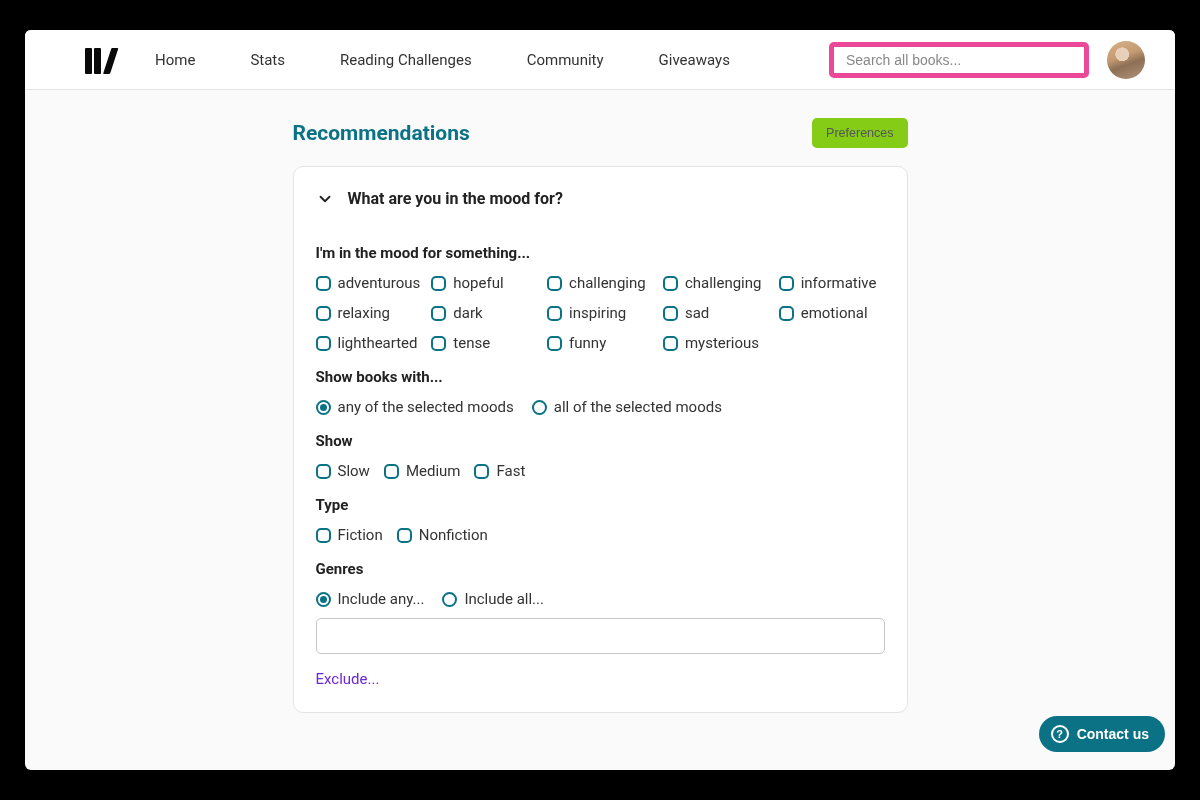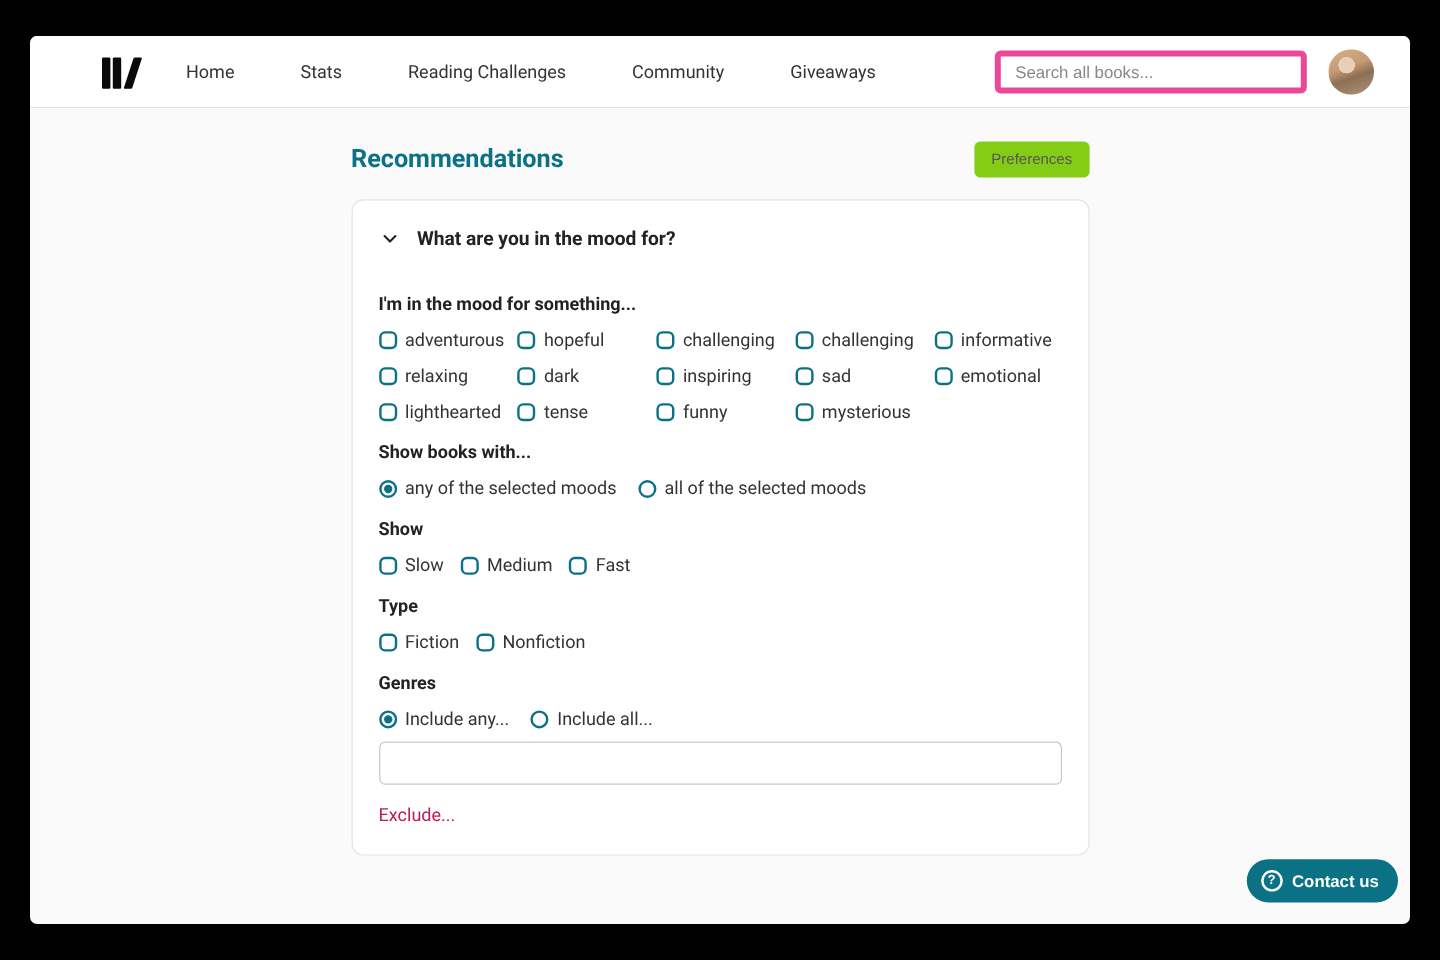--- a/index.html
+++ b/index.html
@@ -246,21 +246,21 @@
                 <span class="rdo sel"></span>
                 <span>Include any...</span>
               </label>
             <label class="opt">
                 <span class="rdo"></span>
                 <span>Include all...</span>
               </label>
           </div>
           <input class="text-input" style="">
 
-          <div style="font-size:15px;color:#be185d;margin-top:16px">Exclude...</div>
+          <div style="font-size:15px;color:#6d28d9;margin-top:16px">Exclude...</div>
         </div>
       </div>
     </div>
   </div>
 
   <button class="contact-btn">
     <span class="help-circle">?</span>
     <span>Contact us</span>
   </button>
 </div>

